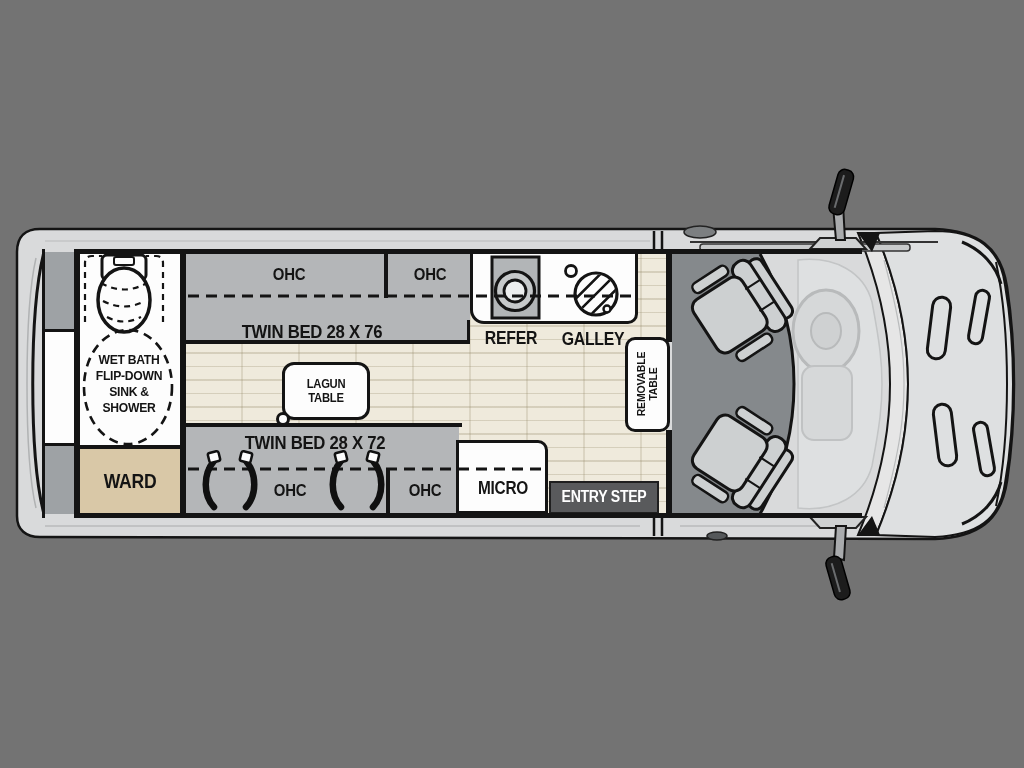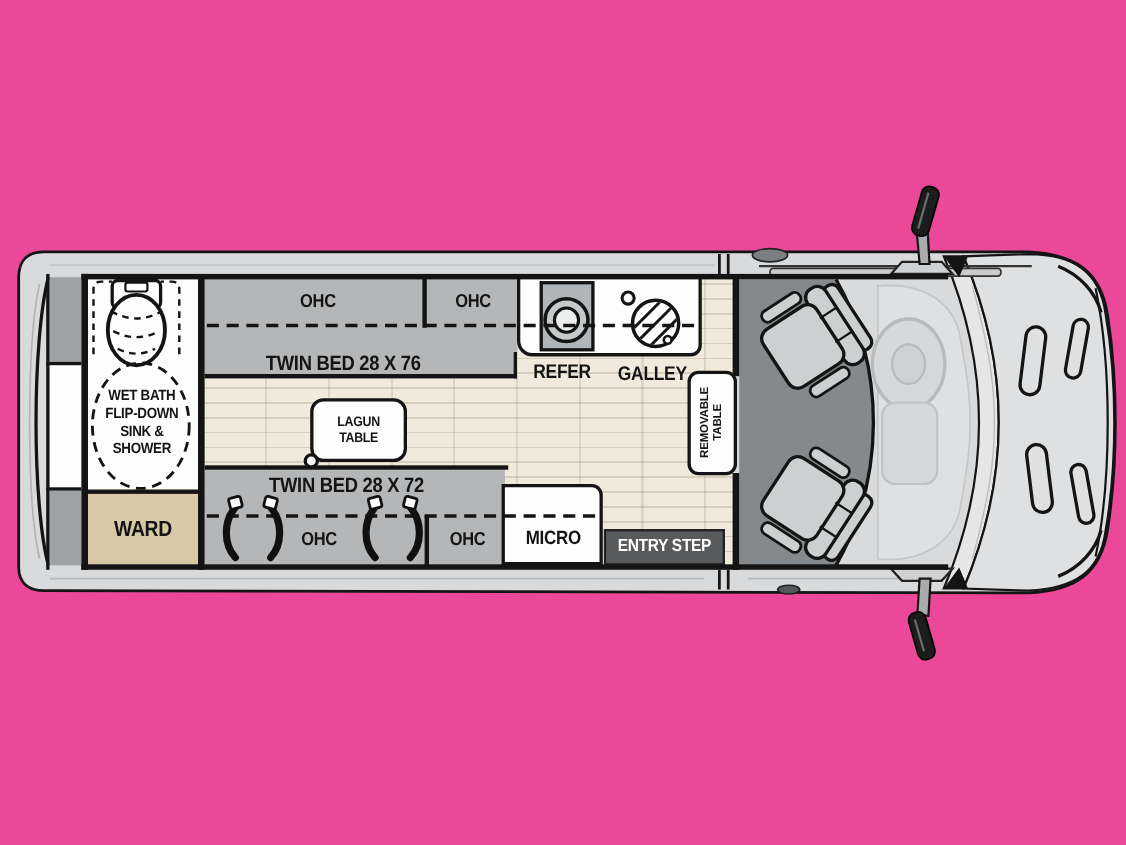--- a/index.html
+++ b/index.html
@@ -1,16 +1,16 @@
 <!DOCTYPE html>
 <html><head>
 <meta charset="utf-8">
 <style>
   html,body{margin:0;padding:0;background:#fff;}
-  #stage{position:relative;width:1024px;height:768px;background:#ec4899;overflow:hidden;
+  #stage{position:relative;width:1024px;height:768px;background:#737373;overflow:hidden;
          font-family:"Liberation Sans",sans-serif;}
   #stage svg{position:absolute;left:0;top:0;pointer-events:none;}
   .base{z-index:1;} .overlay{z-index:3;}
   .box{position:absolute;box-sizing:border-box;z-index:2;}
   .wood{background-color:#efeadc;
     background-image:
       repeating-linear-gradient(90deg, transparent 0 55px, rgba(140,128,94,.20) 55px 57px),
       repeating-linear-gradient(0deg, transparent 0 12px, rgba(140,128,94,.26) 12px 13.5px);}
   .lbl{position:absolute;z-index:4;font-weight:bold;color:#141414;white-space:nowrap;
        transform:translate(-50%,-50%) scaleX(.88);letter-spacing:-.3px;line-height:1;}

